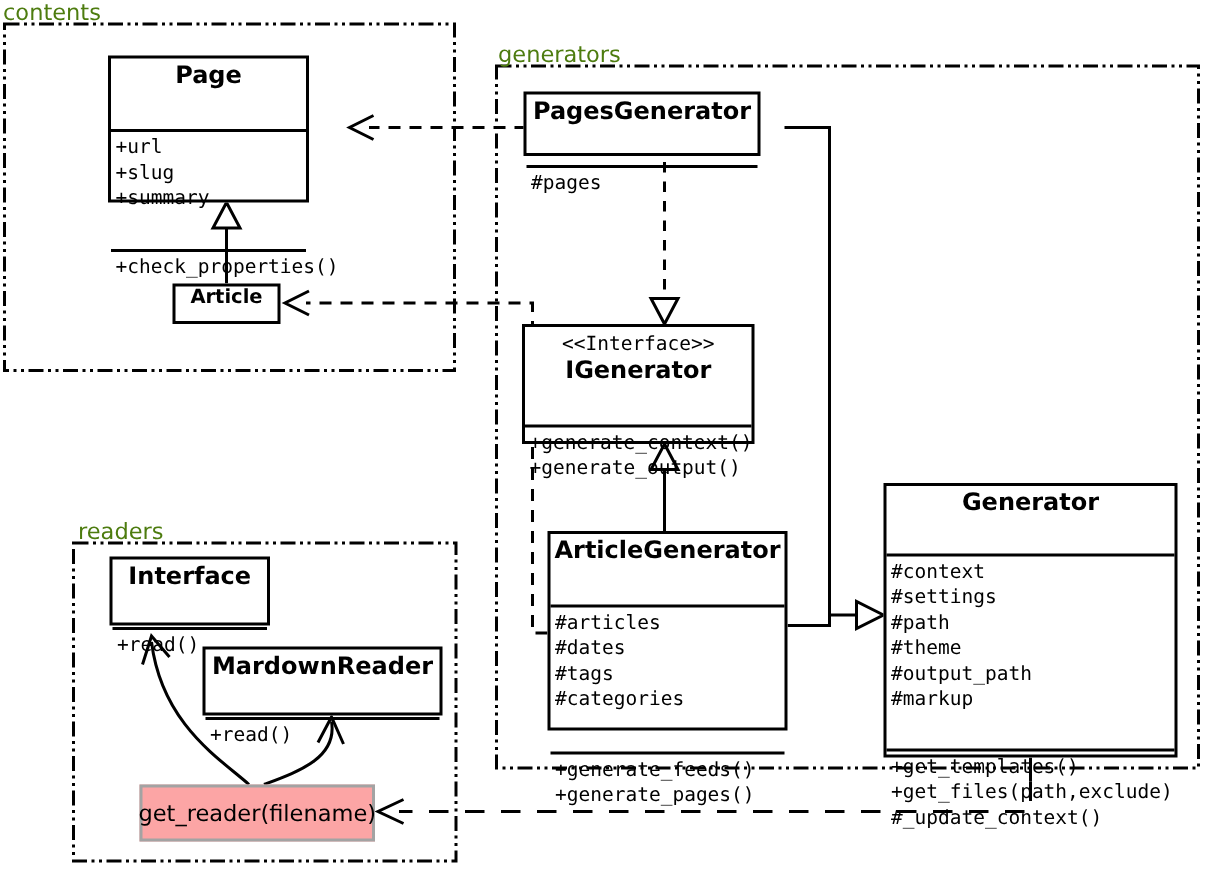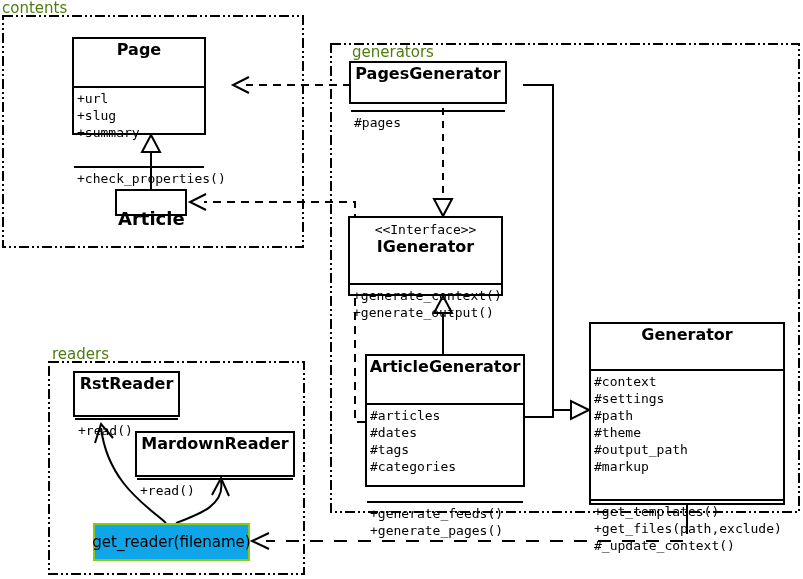--- a/index.html
+++ b/index.html
@@ -11,34 +11,34 @@
   .pkg-label{
     position:absolute;font-size:15px;color:#4d7c0f;line-height:15px;
   }
   .uml-class{
     position:absolute;background:#fff;border:2px solid #000;box-sizing:border-box;
   }
   .uml-title{
     font-weight:bold;font-size:16px;text-align:center;padding:2px 2px 3px 2px;
     line-height:18px;white-space:nowrap;overflow:hidden;
   }
-  .uml-title.small{font-size:18px;line-height:16px;padding:20px 1px;}
+  .uml-title.small{font-size:13px;line-height:16px;padding:0 1px;}
   .uml-stereotype{
     font-family:"DejaVu Sans Mono","Liberation Mono",monospace;
     font-size:13px;text-align:center;font-weight:normal;line-height:16px;padding-top:4px;
   }
   .uml-sec{
     border-top:2px solid #000;padding:2px 3px;margin-top:24px;
   }
   .mono-line{
     font-family:"DejaVu Sans Mono","Liberation Mono",monospace;
     font-size:13px;line-height:17px;white-space:nowrap;
   }
   .plain-box{
-    position:absolute;background:#0ea5e9;border:2px solid #84cc16;box-sizing:border-box;
+    position:absolute;background:#fca5a5;border:2px solid #a3a3a3;box-sizing:border-box;
     display:flex;align-items:center;justify-content:center;font-size:15px;white-space:nowrap;
   }
 </style>
 </head>
 <body>
 
 <div id="canvas">
 
   <svg id="wires" width="803" height="579" viewBox="0 0 803 579">
 
@@ -90,21 +90,21 @@
       <path d="M 95,443 L 101,424 L 113,438" fill="none" stroke="#000" stroke-width="2"></path>
     </g>
 
     <g>
       <path d="M 176,523 C 200,514 225,505 221,481" fill="none" stroke="#000" stroke-width="2"></path>
       <path d="M 212,495 L 221,478 L 229,496" fill="none" stroke="#000" stroke-width="2"></path>
     </g>
   </svg>
 
   <div class="pkg-label" style="left:2px;top:1px;">contents</div>
-  <div class="pkg-label" style="left:352px;top:29px;margin-top:16px;">generators</div>
+  <div class="pkg-label" style="left:332px;top:29px;">generators</div>
   <div class="pkg-label" style="left:52px;top:347px;text-align:right;">readers</div>
 
   <div class="uml-class" style="left:72px;top:37px;width:134px;height:98px;">
     <div class="uml-title">Page</div>
     <div class="uml-sec" style="height:50px;">
       <div class="mono-line">+url</div>
       <div class="mono-line">+slug</div>
       <div class="mono-line">+summary</div>
     </div>
     <div class="uml-sec">
@@ -157,21 +157,21 @@
       <div class="mono-line">#markup</div>
     </div>
     <div class="uml-sec">
       <div class="mono-line">+get_templates()</div>
       <div class="mono-line">+get_files(path,exclude)</div>
       <div class="mono-line">#_update_context()</div>
     </div>
   </div>
 
   <div class="uml-class" style="left:73px;top:371px;width:107px;height:46px;">
-    <div class="uml-title" style="padding:1px;line-height:19px;">RstReader</div>
+    <div class="uml-title" style="padding:1px;line-height:19px;">Interface</div>
     <div class="uml-sec">
       <div class="mono-line">+read()</div>
     </div>
   </div>
 
   <div class="uml-class" style="left:135px;top:431px;width:160px;height:46px;">
     <div class="uml-title" style="padding:1px;line-height:19px;">MardownReader</div>
     <div class="uml-sec">
       <div class="mono-line">+read()</div>
     </div>

